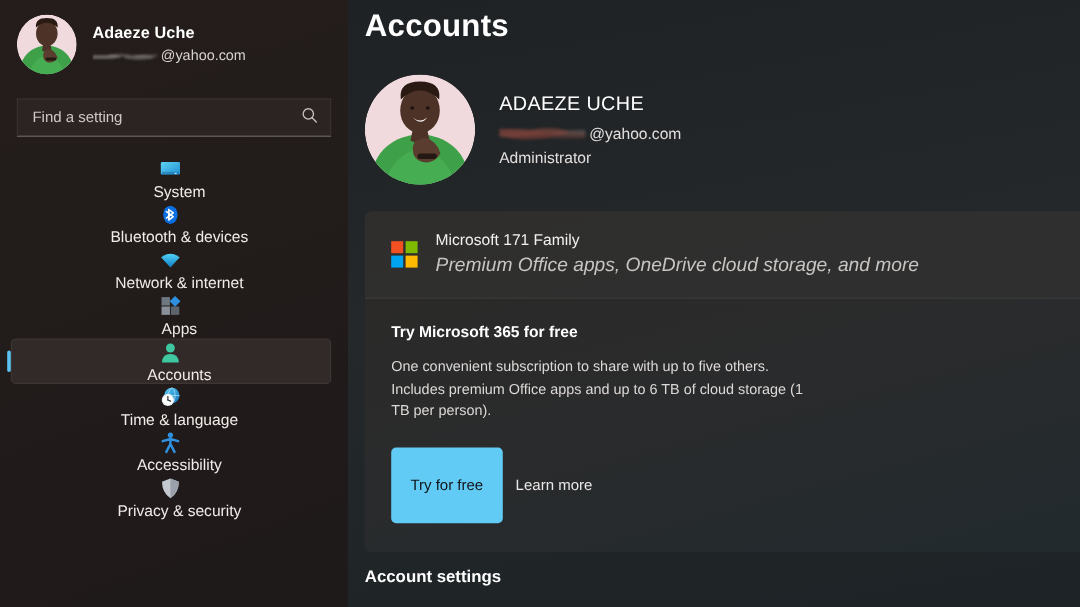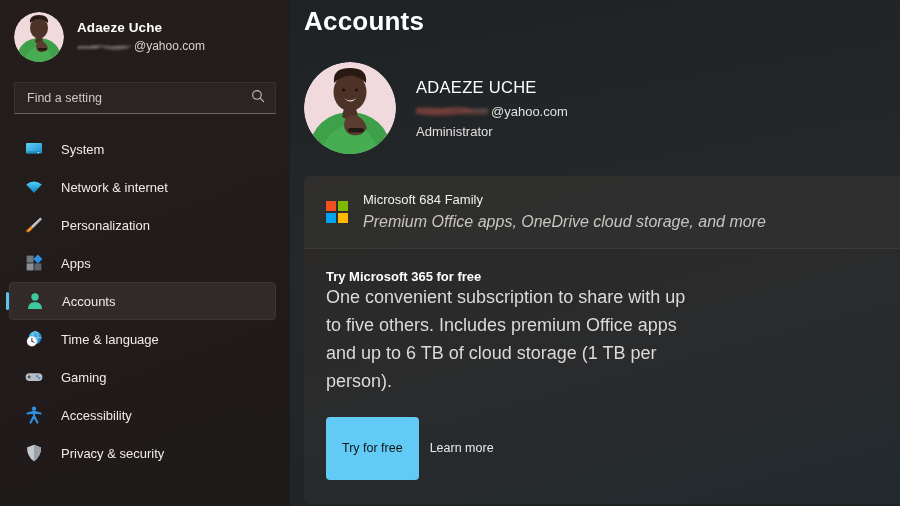--- a/index.html
+++ b/index.html
@@ -127,20 +127,21 @@
 
   .nav-item {
     position: relative;
     height: 38px;
     margin: 0 14px 0 9px;
     border-radius: 4px;
     display: flex;
     align-items: center;
     padding-left: 14px;
     cursor: default;
+    flex-direction: column;
   }
 
   .nav-item.selected {
     background: #312a28;
     border: 1px solid #3d3533;
   }
 
   .nav-item.selected::before {
     content: "";
     position: absolute;
@@ -268,23 +269,24 @@
 
   .card-body { padding: 20px 22px 24px 22px; }
 
   .promo-title {
     font-size: 13px;
     font-weight: bold;
     color: #ffffff;
   }
 
   .promo-text {
-    font-size: 18px;
+    font-size: 12px;
     color: #ddd9d7;
     line-height: 1.55;
+    margin-top: 12px;
     max-width: 360px;
   }
 
   .cta-row {
     display: flex;
     align-items: center;
     margin-top: 21px;
   }
 
   .btn-primary {
@@ -372,47 +374,48 @@
               </linearGradient>
             </defs>
           <rect x="2" y="4" width="16" height="10.5" rx="1.2" fill="url(#gm)"></rect>
           <rect x="3" y="12.2" width="14" height="2.3" fill="#1c6ea8" opacity=".55"></rect>
           <rect x="13.6" y="13" width="1.6" height="1.1" fill="#bde9fb"></rect>
         </svg>
       </span>
       <span class="nav-label">System</span>
     </div>
 
+    <div class="nav-item">
+      <span class="nav-icon">
+        <svg width="20" height="20" viewBox="0 0 20 20" aria-hidden="true">
+          <ellipse cx="10" cy="10" rx="6" ry="7.6" fill="#0a6fe0"></ellipse>
+          <path d="M8.6 5.6 L12.4 8.4 L8.6 11.4 L8.6 5.6 M8.6 8.6 L12.4 11.6 L8.6 14.4 L8.6 8.6" fill="none" stroke="#ffffff" stroke-width="1.25" stroke-linejoin="round" stroke-linecap="round"></path>
+          <line x1="8.6" y1="5.6" x2="8.6" y2="14.4" stroke="#ffffff" stroke-width="1.25"></line>
+          <line x1="6.6" y1="7.3" x2="8.6" y2="8.6" stroke="#ffffff" stroke-width="1.25" stroke-linecap="round"></line>
+          <line x1="6.6" y1="12.7" x2="8.6" y2="11.4" stroke="#ffffff" stroke-width="1.25" stroke-linecap="round"></line>
+        </svg>
+      </span>
+      <span class="nav-label">Bluetooth &amp; devices</span>
+    </div>
 
     <div class="nav-item">
       <span class="nav-icon">
         <svg width="20" height="20" viewBox="0 0 20 20" aria-hidden="true">
           <defs>
               <linearGradient id="gw" x1="0" y1="0" x2="0" y2="1">
             <stop offset="0" stop-color="#4fd2f7"></stop>
                 <stop offset="1" stop-color="#0f7cc4"></stop>
               </linearGradient>
             </defs>
           <path d="M2.2 7.4 Q10 1.6 17.8 7.4 L10 16 Z" fill="url(#gw)"></path>
         </svg>
       </span>
       <span class="nav-label">Network &amp; internet</span>
     </div>
 
-    <div class="nav-item">
-      <span class="nav-icon">
-        <svg width="20" height="20" viewBox="0 0 20 20" aria-hidden="true">
-          <path d="M16.4 2.6 L18 4.2 L8.9 13.3 L6.9 11.3 Z" fill="#c9ced6"></path>
-          <path d="M17.2 3.4 L18 4.2 L8.9 13.3 L8.3 12.7 Z" fill="#8f98a3"></path>
-          <path d="M6.9 11.3 L8.9 13.3 L5.6 16.6 Q3.3 18 2.6 16.6 Q2.2 14.8 3.6 14.6 Z" fill="#f59b28"></path>
-          <path d="M3.6 14.6 Q2.2 14.8 2.6 16.6 Q3.3 18 5.6 16.6 Z" fill="#e07a16"></path>
-        </svg>
-      </span>
-      <span class="nav-label">Personalization</span>
-    </div>
 
     <div class="nav-item">
       <span class="nav-icon">
         <svg width="20" height="20" viewBox="0 0 20 20" aria-hidden="true">
           <rect x="2.6" y="2.6" width="7" height="7" fill="#6f7780"></rect>
           <rect x="2.6" y="10.4" width="7" height="7" fill="#8a9099"></rect>
           <rect x="10.4" y="10.4" width="7" height="7" fill="#5d646c"></rect>
           <path d="M13.9 1.6 L18.4 6.1 L13.9 10.6 L9.4 6.1 Z" fill="#2f8fe0"></path>
         </svg>
       </span>
@@ -443,32 +446,20 @@
           <line x1="4.9" y1="8.6" x2="17.5" y2="8.6" stroke="#bfe8fa" stroke-width=".75" opacity=".75"></line>
           <circle cx="7.9" cy="12.3" r="5.1" fill="#eceff2"></circle>
           <circle cx="7.9" cy="12.3" r="4.1" fill="#ffffff"></circle>
           <line x1="7.9" y1="12.3" x2="7.9" y2="9.4" stroke="#2c3136" stroke-width="1" stroke-linecap="round"></line>
           <line x1="7.9" y1="12.3" x2="10.1" y2="13.3" stroke="#2c3136" stroke-width="1" stroke-linecap="round"></line>
         </svg>
       </span>
       <span class="nav-label">Time &amp; language</span>
     </div>
 
-    <div class="nav-item">
-      <span class="nav-icon">
-        <svg width="20" height="20" viewBox="0 0 20 20" aria-hidden="true">
-          <rect x="1.6" y="6.2" width="16.8" height="7.8" rx="3.9" fill="#b9bec5"></rect>
-          <rect x="3.4" y="9.3" width="3.5" height="1.3" rx=".6" fill="#4a5059"></rect>
-          <rect x="4.5" y="8.2" width="1.3" height="3.5" rx=".6" fill="#4a5059"></rect>
-          <circle cx="13.1" cy="9.2" r="1.15" fill="#3f7fd4"></circle>
-          <circle cx="15.3" cy="11.2" r="1.15" fill="#3f7fd4"></circle>
-        </svg>
-      </span>
-      <span class="nav-label">Gaming</span>
-    </div>
 
     <div class="nav-item">
       <span class="nav-icon">
         <svg width="20" height="20" viewBox="0 0 20 20" aria-hidden="true">
           <circle cx="10" cy="3.6" r="2.2" fill="#2f90e0"></circle>
           <path d="M10 6.2 L10 11 M10 6.8 L3.6 8.6 M10 6.8 L16.4 8.6 M10 11 L6.6 17.6 M10 11 L13.4 17.6" stroke="#2f90e0" stroke-width="2.1" stroke-linecap="round" fill="none"></path>
         </svg>
       </span>
       <span class="nav-label">Accessibility</span>
     </div>
@@ -525,21 +516,21 @@
 
   <div class="card">
     <div class="card-header">
       <span class="ms-logo">
         <i style="background:#f25022"></i>
           <i style="background:#7fba00"></i>
         <i style="background:#00a4ef"></i>
           <i style="background:#ffb900"></i>
       </span>
       <div>
-        <div class="card-title">Microsoft 684 Family</div>
+        <div class="card-title">Microsoft 171 Family</div>
         <div class="card-sub">Premium Office apps, OneDrive cloud storage, and more</div>
       </div>
     </div>
     <div class="card-body">
       <div class="promo-title">Try Microsoft 365 for free</div>
       <div class="promo-text">One convenient subscription to share with up to five others. Includes premium Office apps and up to 6 TB of cloud storage (1 TB per person).</div>
       <div class="cta-row">
         <button class="btn-primary">Try for free</button>
         <button class="btn-link">Learn more</button>
       </div>

